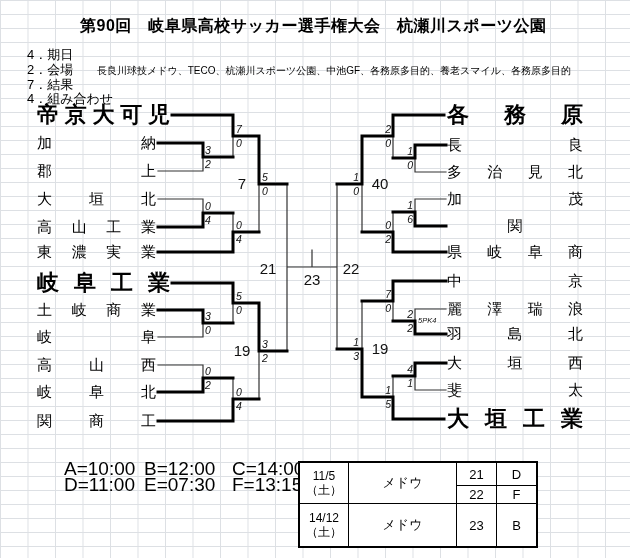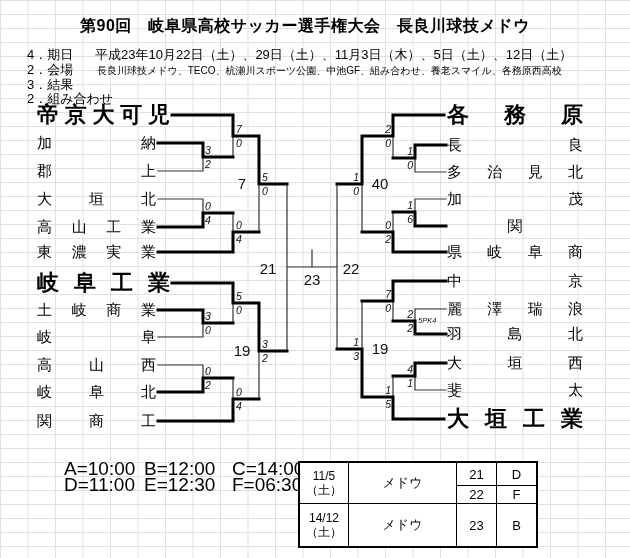--- a/index.html
+++ b/index.html
@@ -30,27 +30,26 @@
   .br{border-right:1px solid #000;}
   .bb{border-bottom:1px solid #000;}
   .datecell{flex-direction:column;font-size:12px;line-height:14px;}
   svg.lines{position:absolute;left:0;top:0;}
 </style>
 </head>
 <body>
 
 <div class="sheet">
 
-  <div class="title">第90回　岐阜県高校サッカー選手権大会　長良川球技メドウ</div>
+  <div class="title">第90回　岐阜県高校サッカー選手権大会　杭瀬川スポーツ公園</div>
   <div class="hlabel" style="top:46px">4．期日</div>
-  <div class="hdetail" style="top:46px">平成23年10月22日（土）、29日（土）、11月3日（木）、5日（土）、12日（土）</div>
   <div class="hlabel" style="top:61px">2．会場</div>
-  <div class="hdetail small" style="top:64px">長良川球技メドウ、TECO、杭瀬川スポーツ公園、中池GF、組み合わせ、養老スマイル、各務原西高校</div>
-  <div class="hlabel" style="top:76px">3．結果</div>
-  <div class="hlabel" style="top:90px">2．組み合わせ</div>
+  <div class="hdetail small" style="top:64px">長良川球技メドウ、TECO、杭瀬川スポーツ公園、中池GF、各務原多目的、養老スマイル、各務原多目的</div>
+  <div class="hlabel" style="top:76px">7．結果</div>
+  <div class="hlabel" style="top:90px">4．組み合わせ</div>
 
   <svg class="lines" width="630" height="558" viewBox="0 0 630 558">
     <path fill="none" stroke="#333" stroke-width="1.2" stroke-linecap="square" d="M158 171H203 M158 199H203 M203 157V171 M203 199V213 M233 136V157 M233 213V232 M259 184V232 M158 337H203 M158 365H203 M203 323V337 M203 365V378 M233 303V323 M233 378V399 M259 351V399 M287 184V351 M287 267H337 M312 250V267 M415 172H446 M415 199H446 M415 158V172 M415 199V212 M393 136V158 M393 212V232 M362 184V232 M337 184V349 M415 309H446 M415 390H446 M415 309V321 M415 376V390 M393 301V321 M393 376V397 M362 301V349"></path>
     <path fill="none" stroke="#000" stroke-width="3" stroke-linecap="square" d="M172 115H233 M158 143H203 M203 143V157H233 M233 115V136H259 M158 227H203 M203 227V213H233 M158 252H233 M233 252V232H259 M259 136V184H287 M172 283H233 M158 310H203 M203 310V323H233 M233 283V303H259 M158 392H203 M203 392V378H233 M158 421H233 M233 421V399H259 M259 303V351H287 M444 115H393 M446 145H415 M415 145V158H393 M393 115V136H362 M446 226H415 M415 226V212H393 M446 252H393 M393 252V232H362 M362 136V184H337 M446 281H393 M446 334H415 M415 334V321H393 M393 281V301H362 M446 363H415 M415 363V376H393 M444 419H393 M393 419V397H362 M362 397V349H337"></path>
   </svg>
 
   <div class="tm L seed" style="top:102px">
       <span>帝</span>
       <span>京</span>
       <span>大</span>
@@ -220,22 +219,22 @@
   <div class="mno" style="left:367px;top:176px">40</div>
   <div class="mno" style="left:367px;top:341px">19</div>
   <div class="mno" style="left:255px;top:261px">21</div>
   <div class="mno" style="left:338px;top:261px">22</div>
   <div class="mno" style="left:299px;top:272px">23</div>
 
   <div class="time" style="left:64px;top:461px">A=10:00</div>
   <div class="time" style="left:144px;top:461px">B=12:00</div>
   <div class="time" style="left:232px;top:461px">C=14:00</div>
   <div class="time" style="left:64px;top:477px">D=11:00</div>
-  <div class="time" style="left:144px;top:477px">E=12:30</div>
-  <div class="time" style="left:232px;top:477px">F=06:30</div>
+  <div class="time" style="left:144px;top:477px">E=07:30</div>
+  <div class="time" style="left:232px;top:477px">F=13:15</div>
 
   <div class="sched">
     <div class="cell datecell br bb" style="grid-area:1/1/3/2">
       <div>11/5</div>
       <div>（土）</div>
     </div>
     <div class="cell br bb" style="grid-area:1/2/3/3">メドウ</div>
     <div class="cell br bb" style="grid-area:1/3/2/4">21</div>
     <div class="cell bb" style="grid-area:1/4/2/5">D</div>
     <div class="cell br bb" style="grid-area:2/3/3/4">22</div>

